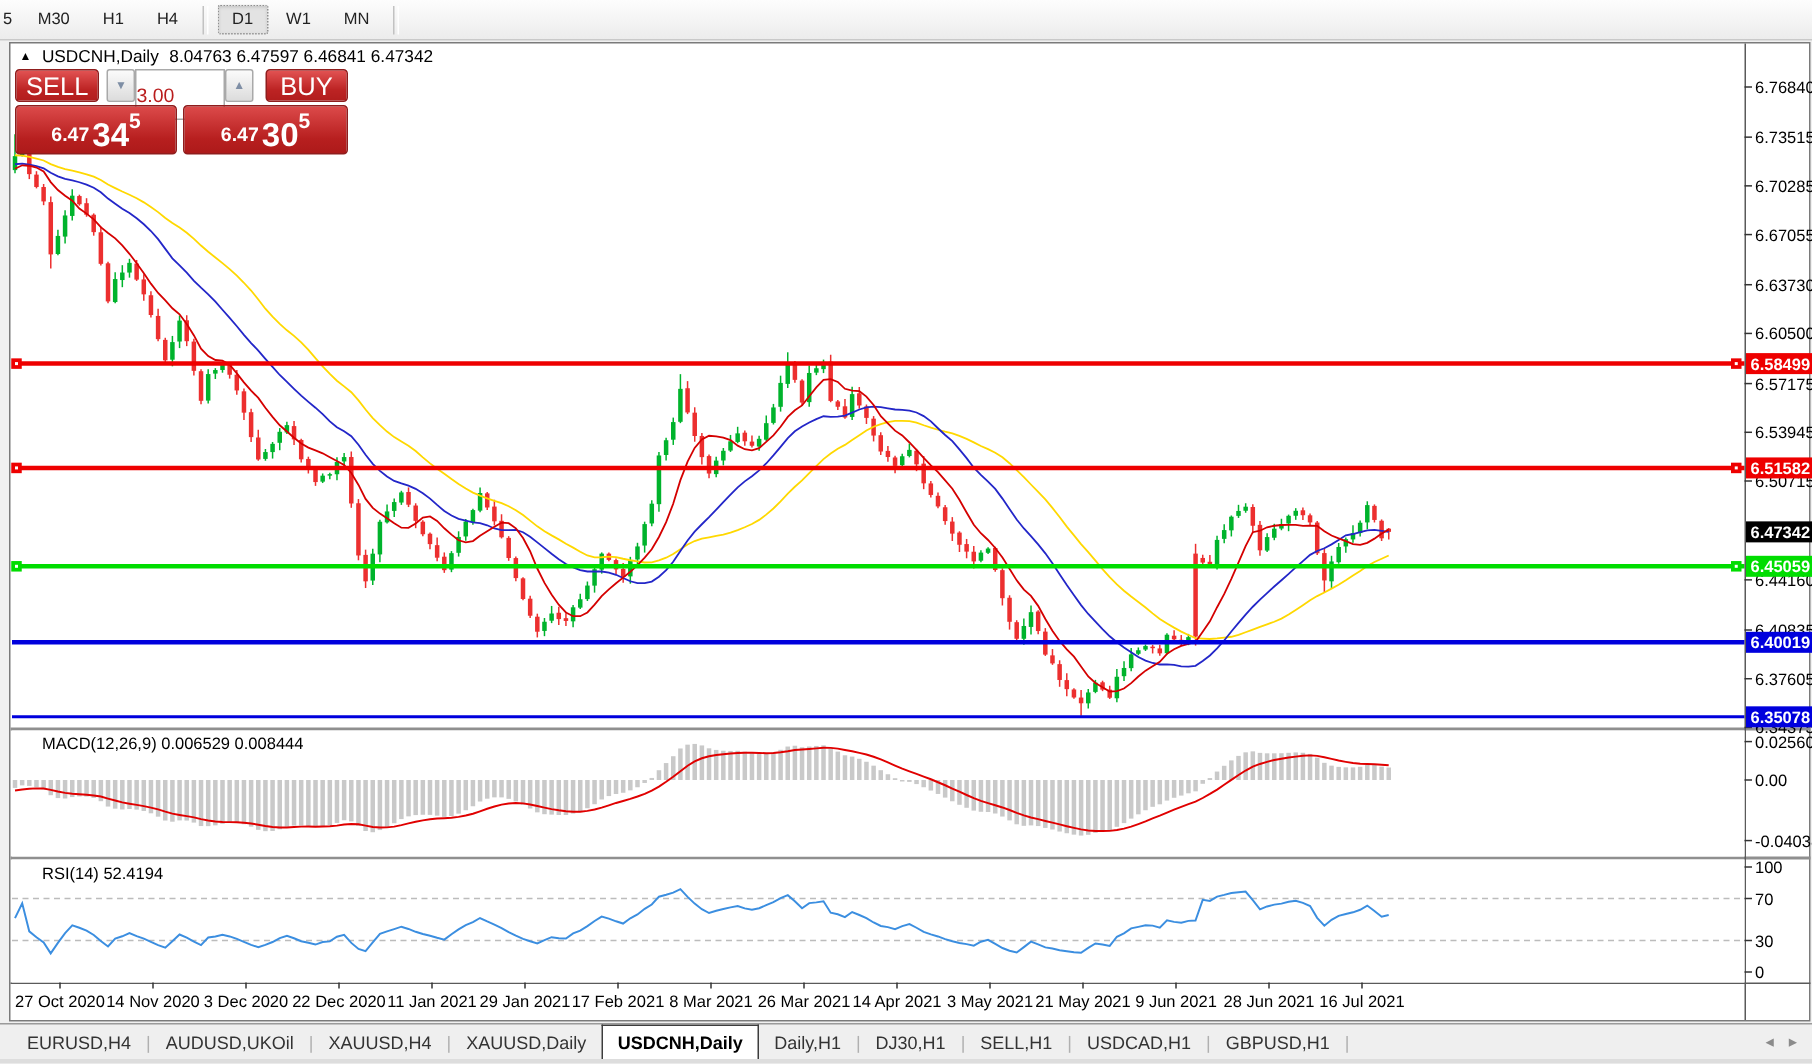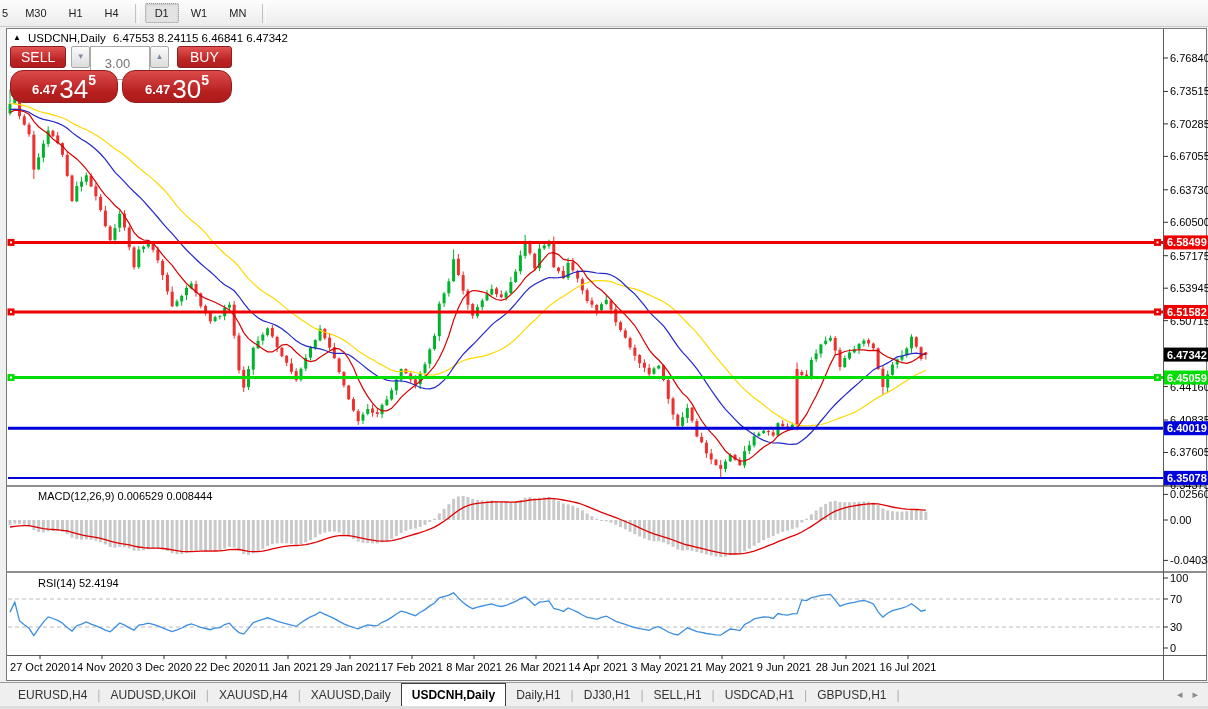--- a/index.html
+++ b/index.html
@@ -33,49 +33,49 @@
   #ohlc-header{
     position:absolute;left:13px;top:32px;z-index:20;font-size:11.5px;color:#000;
     display:flex;gap:7px;align-items:center;white-space:nowrap;
   }
   #ohlc-header .tri{font-size:8px;position:relative;top:-1px}
   
   #trade-panel{position:absolute;left:10px;top:46px;z-index:20;width:222px}
   #tp-row1{display:flex;height:22px}
   .tp-btn{
     width:57px;height:22px;line-height:21px;text-align:center;color:#fff;
-    font-size:14px;border:1px solid #8f1d1d;border-radius:3px;box-sizing:border-box;
+    font-size:17px;border:1px solid #8f1d1d;border-radius:3px;box-sizing:border-box;
     background:linear-gradient(#e25353,#bc2323 65%,#b21d1d);
   }
   #tp-buy{width:56px}
   .spin-btn{
     width:19px;height:22px;box-sizing:border-box;border:1px solid #a9a9a9;border-radius:2px;
     background:linear-gradient(#fbfbfb,#dcdcdc);color:#7e8ea5;font-size:8px;
     text-align:center;line-height:20px;
   }
   #tp-vol{
     width:60px;height:34px;box-sizing:border-box;border:1px solid #a9a9a9;
-    font-size:13px;text-align:center;padding:0 5px 0 0;color:#737373;
+    font-size:13px;text-align:left;padding:0 5px 0 0;color:#b91c1c;
     font-family:"Liberation Sans",sans-serif;background:#fff;
   }
   #tp-down{margin-left:5px}
   #tp-buy{margin-left:8px}
   #tp-row2{display:flex;margin-top:2px}
   .price-box{
-    height:33px;border-radius:13px;border:1px solid #8f1d1d;box-sizing:border-box;
+    height:33px;border-radius:3px;border:1px solid #8f1d1d;box-sizing:border-box;
     background:linear-gradient(#dc4a4a,#b71f1f 70%,#ad1a1a);color:#fff;
     display:flex;align-items:flex-end;justify-content:center;padding-bottom:2px;
   }
   #tp-sell-price{width:108px}
   #tp-buy-price{width:110px;margin-left:4px}
   .price-box .pfx{font-size:13px;font-weight:700;margin:0 2px 3px 0}
-  .price-box .big{font-size:26px;font-weight:400;line-height:0.85}
+  .price-box .big{font-size:22px;font-weight:700;line-height:0.85}
   .price-box .sup{font-size:14px;font-weight:700;align-self:flex-start;margin-top:1px}
   
-  .pane-label{position:absolute;left:38px;z-index:20;font-size:11px;color:#000;white-space:nowrap}
+  .pane-label{position:absolute;left:28px;z-index:20;font-size:11px;color:#000;white-space:nowrap}
   #macd-label{top:490px}
   #rsi-label{top:577px}
   
   #tabbar{
     position:absolute;left:0;top:682px;width:1208px;height:23px;
     background:#efefef;border-top:1px solid #9a9a9a;
     display:flex;align-items:stretch;font-size:12px;color:#333;z-index:30;
   }
   #tabbar .lead{width:8px}
   .tab{display:flex;align-items:center;padding:0 10px;white-space:nowrap}
@@ -825,21 +825,21 @@
       <line x1="846" y1="655" x2="846" y2="659" stroke="#333333" stroke-width="1"></line>
       <text x="846" y="671" font-size="11" fill="#000000" text-anchor="middle">28 Jun 2021</text>
       <line x1="908" y1="655" x2="908" y2="659" stroke="#333333" stroke-width="1"></line>
       <text x="908" y="671" font-size="11" fill="#000000" text-anchor="middle">16 Jul 2021</text>
     </g>
   </svg>
 
 <div id="ohlc-header">
   <span class="tri">▲</span>
   <span>USDCNH,Daily</span>
-  <span>6.47553 8.24115 6.46841 6.47342</span>
+  <span>8.04763 6.47597 6.46841 6.47342</span>
 </div>
 
 <div id="trade-panel">
   <div id="tp-row1">
     <div class="tp-btn" id="tp-sell">SELL</div>
     <div class="spin-btn" id="tp-down">
       <span>▼</span>
     </div>
     <input id="tp-vol" type="text" value="3.00" style="">
     <div class="spin-btn">

